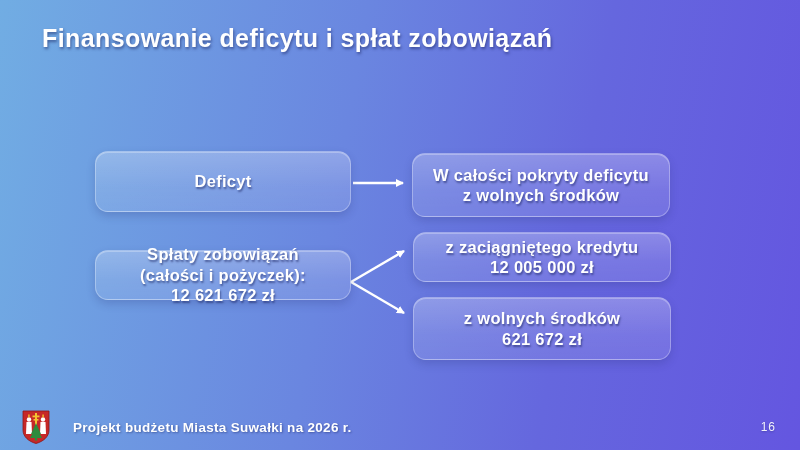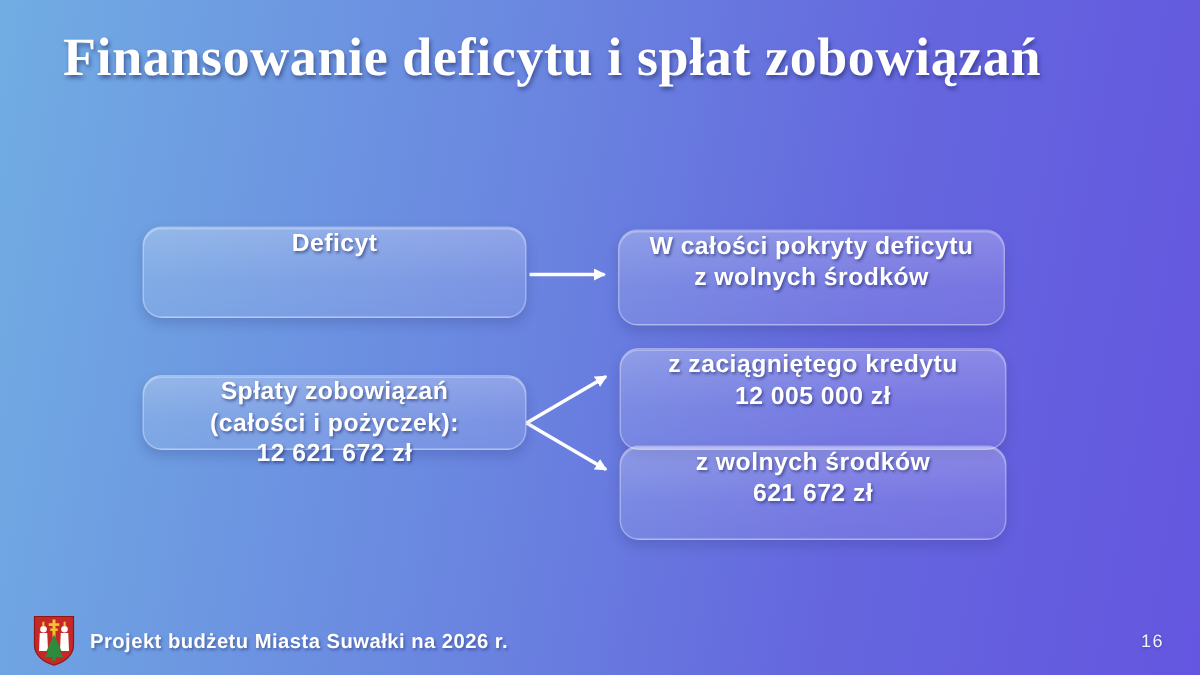--- a/index.html
+++ b/index.html
@@ -10,64 +10,64 @@
     position: relative;
     width: 800px; height: 450px;
     background: linear-gradient(100deg, #71ADE3 0%, #6A86E0 42%, #6567DE 70%, #6456E0 100%);
     overflow: hidden;
   }
 
   .title {
     position: absolute;
     left: 42px; top: 22px; width: 700px;
     color: #ffffff;
-    font-size: 36px;
+    font-size: 25px;
     font-weight: bold;
     letter-spacing: 0.4px;
     line-height: 33px;
     text-shadow: 1px 2px 3px rgba(25, 35, 95, 0.55);
-    font-family: Liberation Serif, serif;
   }
 
   .box {
     position: absolute;
     display: flex;
     flex-direction: column;
     align-items: center;
+    justify-content: center;
     border-radius: 13px;
     background: linear-gradient(180deg, rgba(255,255,255,0.26) 0%, rgba(255,255,255,0.13) 60%, rgba(255,255,255,0.10) 100%);
     border: 1px solid rgba(255,255,255,0.30);
     box-shadow: 0 4px 8px rgba(40, 50, 120, 0.22), inset 0 1px 0 rgba(255,255,255,0.28);
     color: #ffffff;
     font-weight: bold;
     font-size: 16.5px;
     letter-spacing: 0.3px;
     line-height: 20.5px;
     text-align: center;
     text-shadow: 1px 1.5px 2px rgba(25, 35, 95, 0.55);
   }
 
   .box-deficit    { left: 95px;  top: 151px; width: 256px; height: 61px; }
   .box-repayments { left: 95px;  top: 250px; width: 256px; height: 50px; }
   .box-covered    { left: 412px; top: 153px; width: 258px; height: 64px; }
-  .box-credit     { left: 413px; top: 232px; width: 258px; height: 68px; }
+  .box-credit     { left: 413px; top: 232px; width: 258px; height: 50px; }
   .box-freefunds  { left: 413px; top: 297px; width: 258px; height: 63px; }
 
   .arrows {
     position: absolute;
     left: 0; top: 0; width: 800px; height: 450px;
     pointer-events: none;
   }
 
   .footer {
     position: absolute;
     left: 22px; bottom: 6px;
     display: flex;
     align-items: center;
-    gap: 10px;
+    gap: 23px;
   }
   .footer-label {
     color: #ffffff;
     font-weight: bold;
     font-size: 13.5px;
     letter-spacing: 0.3px;
     text-shadow: 1px 1px 2px rgba(25, 35, 95, 0.45);
   }
   .emblem { width: 28px; height: 34px; display: block; }
 

